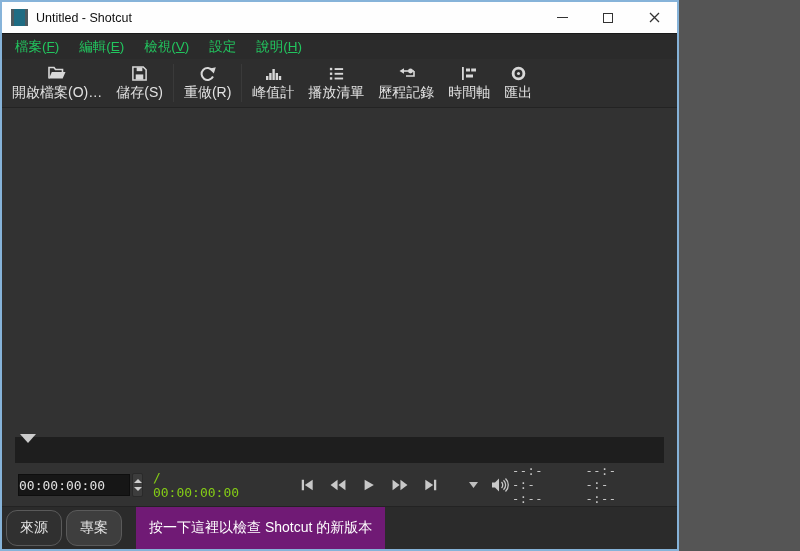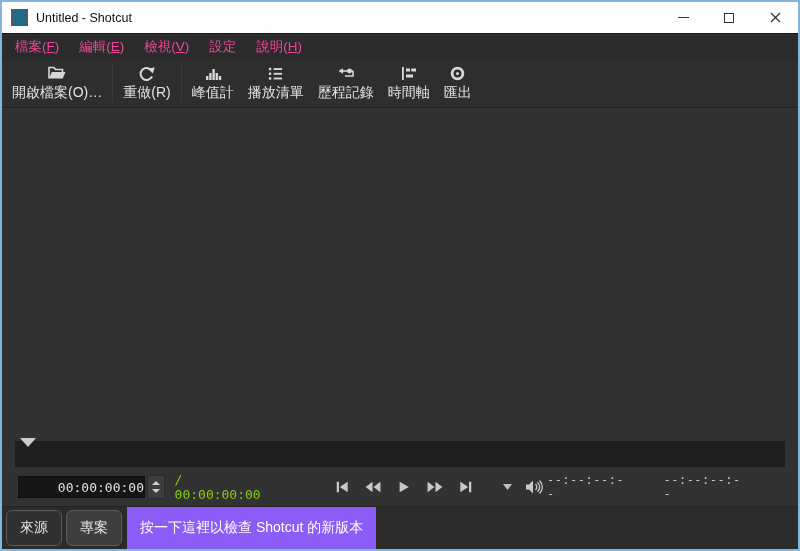--- a/index.html
+++ b/index.html
@@ -1,39 +1,39 @@
 <!DOCTYPE html>
 <html><head>
 <meta charset="utf-8">
 <style>
   html,body { margin:0; padding:0; background:#555; }
   * { box-sizing:border-box; }
   .window {
-    width:800px; height:551px;
+    width:679px; height:551px;
     border:2px solid #86b3d9;
     display:flex; flex-direction:column;
     font-family:"Liberation Sans", sans-serif;
     background:#323232;
     overflow:hidden;
     position:relative;
   }
   
   .titlebar { flex:0 0 31px; background:#fefefe; display:flex; align-items:center; }
   .app-icon { width:17px; height:17px; margin-left:9px; background:#1f6c83; border-radius:2px;
               display:flex; justify-content:space-between; }
   .app-icon .bar { width:3px; height:100%; background:#4d5a60; }
   .title-text { margin-left:8px; font-size:12.5px; color:#101010; }
   .win-controls { margin-left:auto; display:flex; height:100%; }
   .win-btn { width:46px; display:flex; align-items:center; justify-content:center; cursor:default; }
   .min-glyph { width:11px; height:1px; background:#333; }
   .max-glyph { width:10px; height:10px; border:1px solid #333; }
   
   .menubar { flex:0 0 26px; background:#2b2b2b; border-top:1px solid #191919;
              display:flex; align-items:center; padding-left:3px; }
-  .menu-item { color:#ec4899; font-size:13.5px; padding:3px 10px; }
+  .menu-item { color:#22c55e; font-size:13.5px; padding:3px 10px; }
   .menu-key { text-decoration:underline; }
   
   .toolbar { flex:0 0 49px; background:#2e2e2e; border-bottom:1px solid #232323;
              display:flex; align-items:center; padding:0 3px; }
   .tool-btn { display:flex; flex-direction:column; align-items:center; justify-content:center;
               gap:2px; padding:3px 7px; color:#e2e2e2; font-size:14px; white-space:nowrap; }
   .tool-btn svg { display:block; }
   .tool-sep { width:1px; height:38px; background:#1e1e1e; margin:0 3px; border-right:1px solid #3a3a3a; }
   .ico { stroke:#d8d8d8; fill:none; stroke-width:1.6; }
   .ico-fill { fill:#d8d8d8; stroke:none; }
@@ -42,41 +42,41 @@
   
   .seek-row { flex:0 0 30px; background:#323232; position:relative; }
   .seek-strip { position:absolute; left:13px; right:13px; top:3px; height:26px; background:#1e1e1e; }
   .playhead { position:absolute; left:18px; top:0; width:0; height:0;
               border-left:8px solid transparent; border-right:8px solid transparent;
               border-top:9px solid #cccccc; }
   
   .transport-row { flex:0 0 38px; background:#323232; display:flex; align-items:center; padding-left:16px; }
   .timecode-box { width:130px; height:22px; background:#161616; border:1px solid #0e0e0e;
                   color:#e0e0e0; font-family:"DejaVu Sans Mono", monospace; font-size:13px;
-                  display:flex; align-items:center; justify-content:flex-end; padding-right:0; }
+                  display:flex; align-items:center; justify-content:flex-end; padding-right:24px; }
   .spinner { width:18px; height:24px; margin-left:2px; background:#3d3d3d; border:1px solid #2a2a2a;
              border-radius:2px; display:flex; flex-direction:column; align-items:center;
              justify-content:center; gap:4px; }
   .spin-up { width:0; height:0; border-left:4px solid transparent; border-right:4px solid transparent;
              border-bottom:4px solid #cfcfcf; }
   .spin-down { width:0; height:0; border-left:4px solid transparent; border-right:4px solid transparent;
                border-top:4px solid #cfcfcf; }
   .duration { margin-left:10px; color:#84cc16; font-family:"DejaVu Sans Mono", monospace; font-size:13px; }
   .transport-buttons { display:flex; align-items:center; gap:7px; margin-left:56px; }
   .t-btn { width:24px; height:22px; display:flex; align-items:center; justify-content:center; }
   .vol-group { display:flex; align-items:center; gap:9px; margin-left:24px; }
   .inout-group { margin-left:auto; margin-right:52px; display:flex; gap:34px; }
   .inout { color:#c6c6c6; font-family:"DejaVu Sans Mono", monospace; font-size:12px; letter-spacing:0.5px; }
   
   .statusbar { flex:0 0 30px; background:#2b2b2b; border-top:1px solid #232323;
                display:flex; align-items:stretch; }
   .tab { margin:3px 0 3px 4px; padding:0 13px; display:flex; align-items:center;
-         font-size:14px; color:#e6e6e6; background:#303030; border:1px solid #5a5a5a; border-radius:6px; }
+         font-size:14px; color:#e6e6e6; background:#303030; border:1px solid #5a5a5a; border-radius:11px; }
   .tab-project { background:#3e3e3e; }
-  .update-btn { margin-left:5px; background:#8b5cf6; color:#ffffff; display:flex; align-items:center;
+  .update-btn { margin-left:14px; background:#701a75; color:#ffffff; display:flex; align-items:center;
                 padding:12px 13px; font-size:14px; }
 </style>
 </head>
 <body>
 
 <div class="window">
 
   <div class="titlebar">
     <div class="app-icon">
       <div class="bar"></div>
@@ -109,20 +109,28 @@
   <div class="toolbar">
 
     <div class="tool-btn">
       <svg width="20" height="17" viewBox="0 0 20 17">
         <path class="ico" d="M2 13.5 V2.5 h5 l1.5 2 h7 v2.5"></path>
         <path class="ico-fill" d="M2 13.5 L4.8 7 h13.7 l-2.8 6.5 z"></path>
       </svg>
       <span>開啟檔案(O)…</span>
     </div>
 
+    <div class="tool-btn">
+      <svg width="17" height="17" viewBox="0 0 18 18">
+        <path class="ico" d="M2 2 h11 l3 3 v11 H2 z"></path>
+        <rect class="ico-fill" x="6" y="2.5" width="6" height="4"></rect>
+        <rect class="ico-fill" x="5" y="10" width="8" height="5.5"></rect>
+      </svg>
+      <span>儲存(S)</span>
+    </div>
 
     <div class="tool-sep"></div>
 
 
     <div class="tool-btn">
       <svg width="18" height="17" viewBox="0 0 18 17">
         <g transform="translate(18,0) scale(-1,1)">
           <path class="ico" style="stroke-width:2" d="M4.5 5.5 A 6 6 0 1 1 4 11.5"></path>
           <path class="ico-fill" d="M1.2 2.2 L8 3.8 L3.2 8.6 Z"></path>
         </g>

